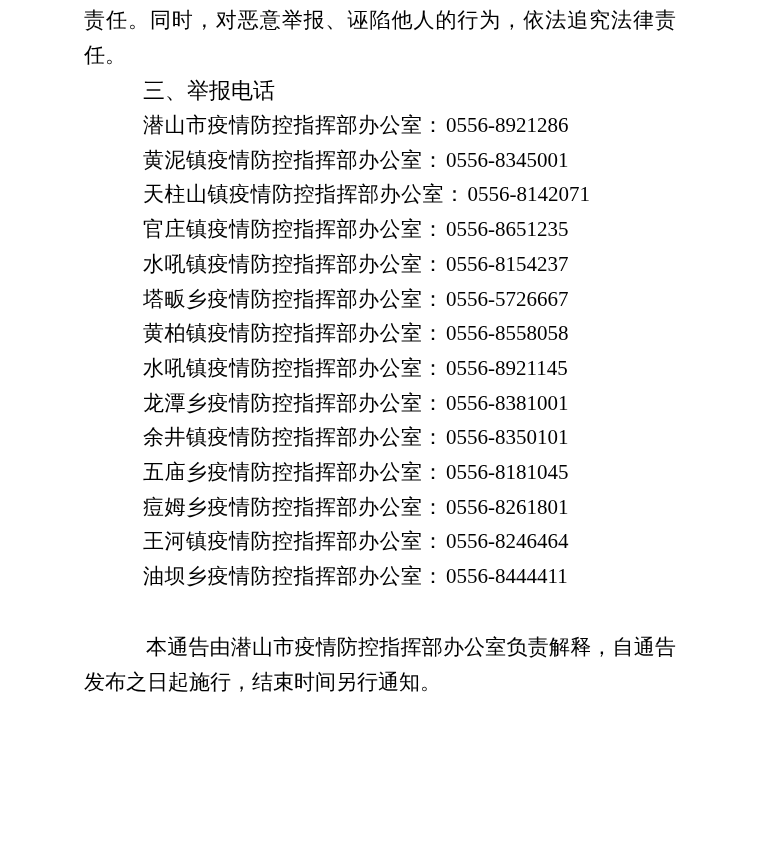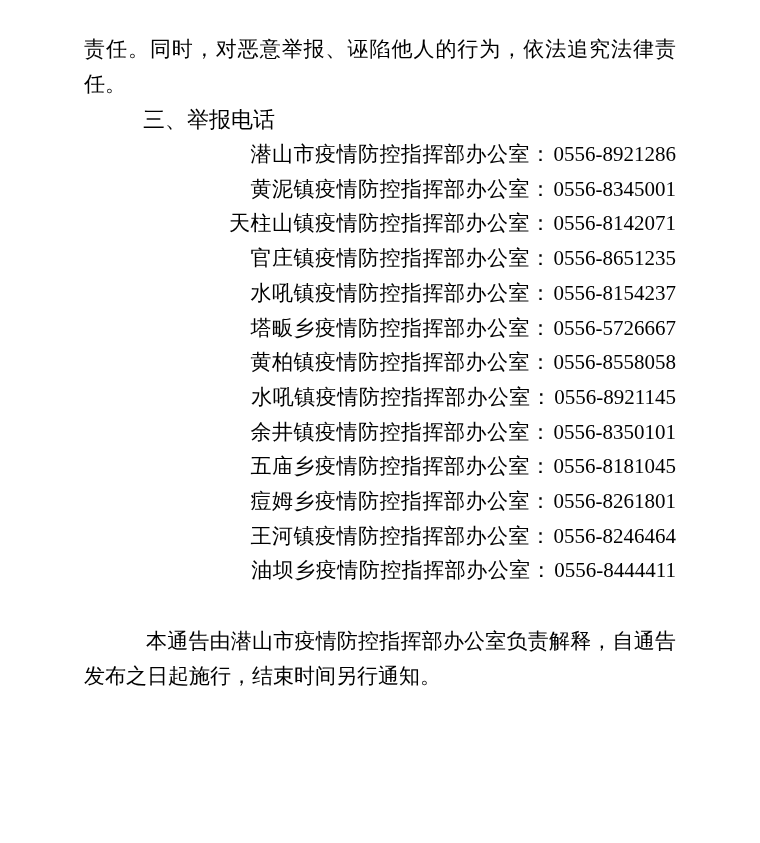--- a/index.html
+++ b/index.html
@@ -13,42 +13,40 @@
     overflow: hidden;
     color: #000000;
     font-family: "Liberation Serif", "DejaVu Serif", serif;
   }
   .page {
     box-sizing: border-box;
     width: 760px;
     height: 762px;
     padding: 3px 84px 0 84px;
     background: #ffffff;
-    margin-top: 29px;
   }
   .para {
     margin: 0;
     font-size: 21px;
     line-height: 35px;
     text-align: justify;
     text-justify: inter-character;
     word-break: break-all;
     line-break: strict;
   }
   .heading {
     margin: 0;
     padding-left: 59px;
     font-family: "Liberation Sans", "DejaVu Sans", sans-serif;
     font-weight: normal;
     font-size: 22px;
     line-height: 35px;
   }
   .list {
     margin: 0;
-    text-align: right;
   }
   .hotline {
     padding-left: 59px;
     font-size: 21px;
     line-height: 34.7px;
     white-space: nowrap;
     letter-spacing: 0.5px;
   }
   .hotline .phone {
     letter-spacing: 0;
@@ -76,20 +74,21 @@
 
   <div class="list">
       <div class="hotline"><span>潜山市疫情防控指挥部办公室</span><span>：</span><span class="phone">0556-8921286</span></div>
       <div class="hotline"><span>黄泥镇疫情防控指挥部办公室</span><span>：</span><span class="phone">0556-8345001</span></div>
       <div class="hotline"><span>天柱山镇疫情防控指挥部办公室</span><span>：</span><span class="phone">0556-8142071</span></div>
       <div class="hotline"><span>官庄镇疫情防控指挥部办公室</span><span>：</span><span class="phone">0556-8651235</span></div>
       <div class="hotline"><span>水吼镇疫情防控指挥部办公室</span><span>：</span><span class="phone">0556-8154237</span></div>
       <div class="hotline"><span>塔畈乡疫情防控指挥部办公室</span><span>：</span><span class="phone">0556-5726667</span></div>
       <div class="hotline"><span>黄柏镇疫情防控指挥部办公室</span><span>：</span><span class="phone">0556-8558058</span></div>
       <div class="hotline"><span>水吼镇疫情防控指挥部办公室</span><span>：</span><span class="phone">0556-8921145</span></div>
+      <div class="hotline"><span>龙潭乡疫情防控指挥部办公室</span><span>：</span><span class="phone">0556-8381001</span></div>
       <div class="hotline"><span>余井镇疫情防控指挥部办公室</span><span>：</span><span class="phone">0556-8350101</span></div>
       <div class="hotline"><span>五庙乡疫情防控指挥部办公室</span><span>：</span><span class="phone">0556-8181045</span></div>
       <div class="hotline"><span>痘姆乡疫情防控指挥部办公室</span><span>：</span><span class="phone">0556-8261801</span></div>
       <div class="hotline"><span>王河镇疫情防控指挥部办公室</span><span>：</span><span class="phone">0556-8246464</span></div>
       <div class="hotline"><span>油坝乡疫情防控指挥部办公室</span><span>：</span><span class="phone">0556-8444411</span></div>
     </div>
 
   <p class="footer">本通告由潜山市疫情防控指挥部办公室负责解释，自通告发布之日起施行，结束时间另行通知。</p>
 
 </div>

